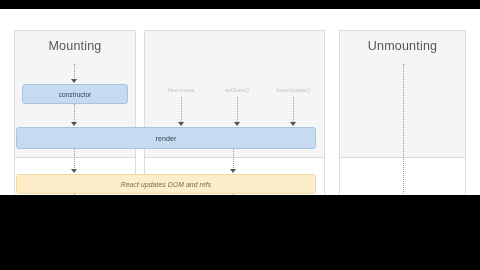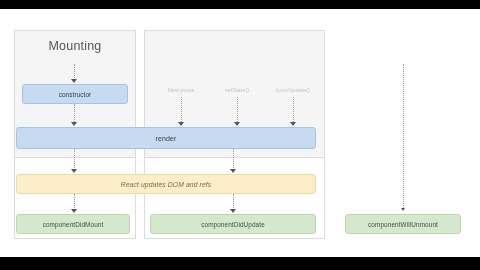--- a/index.html
+++ b/index.html
@@ -30,21 +30,21 @@
   }
   .letterbox.top { top: 0; height: 9px; }
   .letterbox.bottom { bottom: 0; height: 13px; }
 
   
   #canvas {
     position: absolute;
     left: 0;
     top: 9px;
     width: 480px;
-    height: 248px;
+    height: 186px;
     background: #ffffff;
     overflow: hidden;
   }
 
   
   .panel {
     position: absolute;
     top: 21px;
     height: 209px;
     border: 1px solid #dcdcdc;
@@ -206,20 +206,24 @@
 
     <div class="panel panel-mounting">
       <div class="panel-render-bg"></div>
       <div class="panel-title">Mounting</div>
     </div>
 
     <div class="panel panel-updating">
       <div class="panel-render-bg"></div>
     </div>
 
+    <div class="panel panel-unmounting">
+      <div class="panel-render-bg"></div>
+      <div class="panel-title">Unmounting</div>
+    </div>
 
     <div class="trigger-label" id="trigger-new-props">New props</div>
     <div class="trigger-label" id="trigger-set-state">setState()</div>
     <div class="trigger-label" id="trigger-force-update">forceUpdate()</div>
 
     <div class="conn" id="conn-m1"></div>
     <div class="arrowhead" id="ah-m1"></div>
     <div class="conn" id="conn-m2"></div>
     <div class="arrowhead" id="ah-m2"></div>
     <div class="conn" id="conn-m3"></div>

